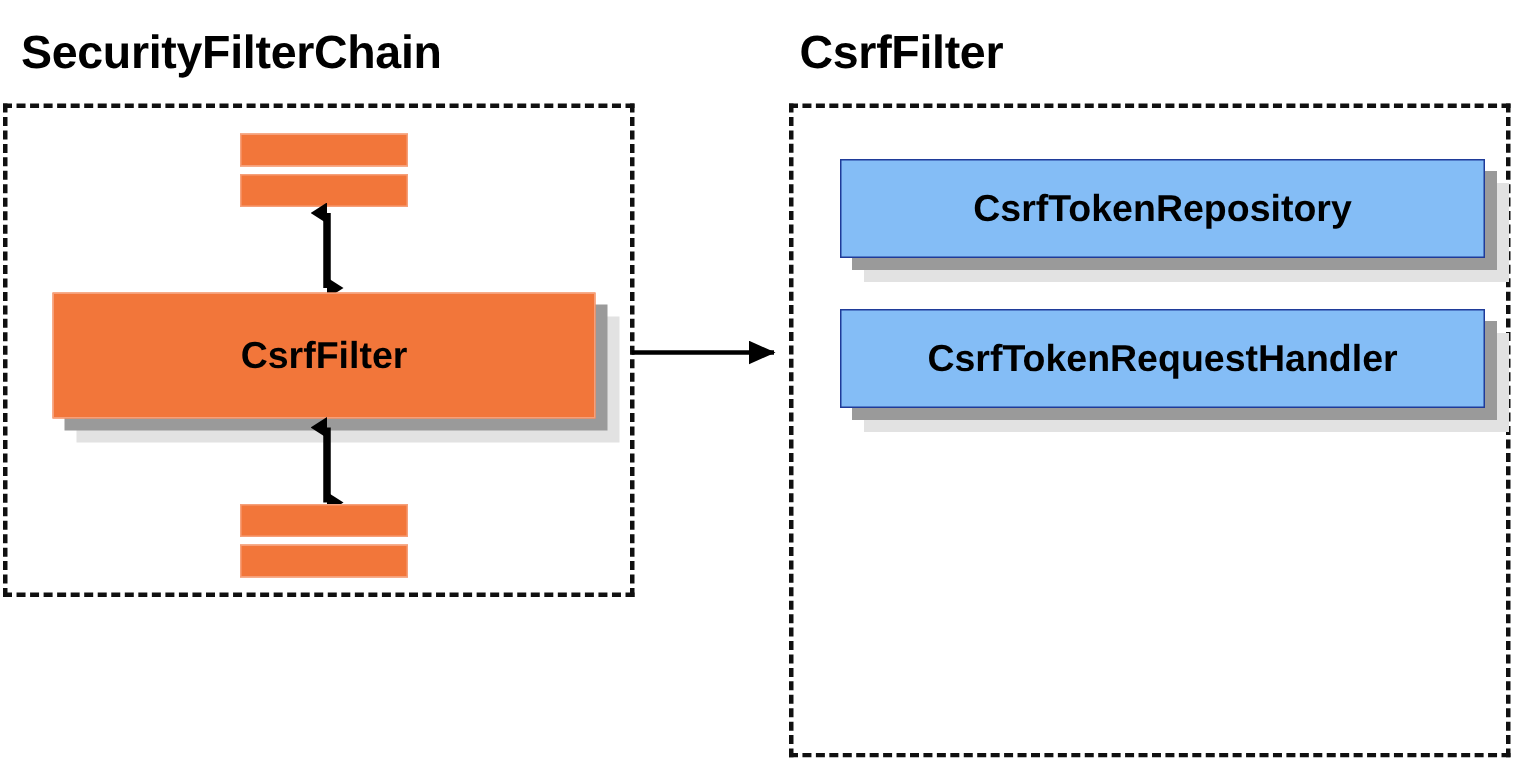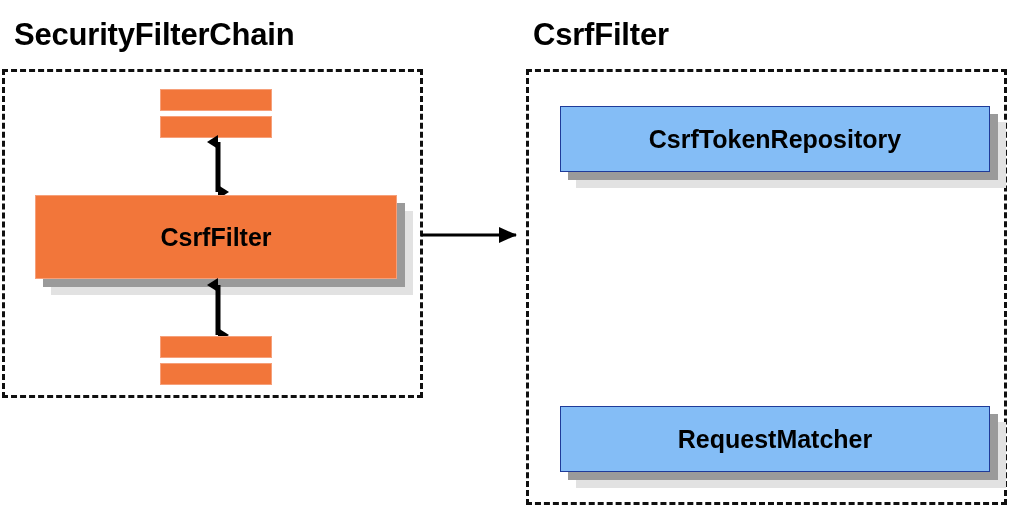--- a/index.html
+++ b/index.html
@@ -161,23 +161,23 @@
   <div class="panel" id="panel-right"></div>
 
   <div class="node node-blue" style="left:560px; top:94px; width:430px; height:66px;">
     <div class="shadow-far"></div>
     <div class="shadow-near"></div>
     <div class="face">
       <span class="label">CsrfTokenRepository</span>
     </div>
   </div>
 
-
-
-  <div class="node node-blue" style="left:560px; top:394px; width:430px; height:66px;">
+  <div class="node node-blue" style="left:560px; top:194px; width:430px; height:66px;">
     <div class="shadow-far"></div>
     <div class="shadow-near"></div>
     <div class="face">
-      <span class="label">RequestMatcher</span>
+      <span class="label">CsrfTokenRequestHandler</span>
     </div>
   </div>
+
+
 
 </div>
 
 </body></html>

